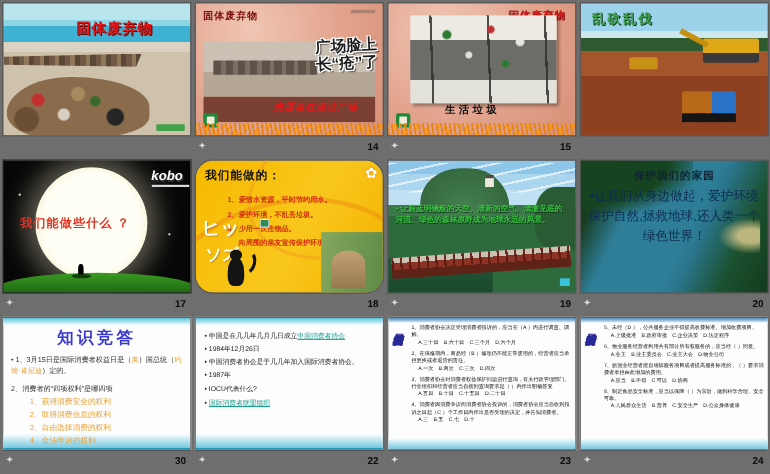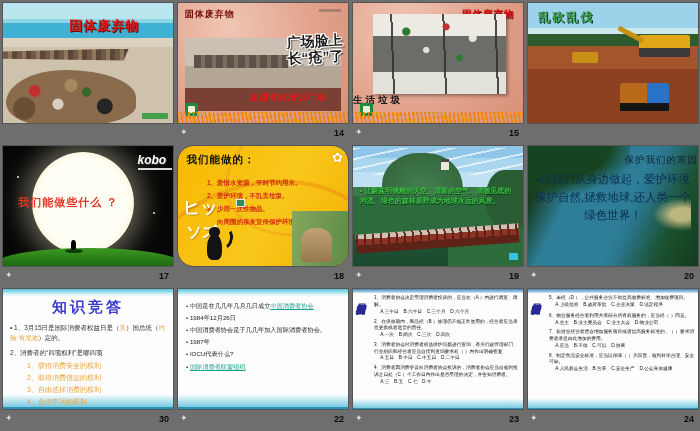--- a/index.html
+++ b/index.html
@@ -57,21 +57,21 @@
              background:linear-gradient(#eceae2 0 28%,#6c6c68 28% 73%,#e2e2da 73% 100%);
              box-shadow:2px 2px 3px rgba(0,0,0,.35);}
   .s15-photo::before{content:"";position:absolute;inset:0;opacity:.85;
              background:repeating-linear-gradient(88deg,transparent 0 20px,#30302c 20px 22px,transparent 22px 52px);}
   .s15-photo::after{content:"";position:absolute;inset:0;
              background:radial-gradient(circle at 25% 22%,#2f7a33 0 3%,transparent 4%),
                         radial-gradient(circle at 55% 16%,#c03030 0 3%,transparent 4%),
                         radial-gradient(circle at 75% 30%,#e8e8e0 0 3%,transparent 4%),
                         radial-gradient(circle at 40% 45%,#e0e0d8 0 3%,transparent 4%),
                         radial-gradient(circle at 65% 55%,#2f7a33 0 3%,transparent 4%);}
-  .s15-caption{position:absolute;left:0;right:17px;bottom:13%;
+  .s15-caption{position:absolute;left:0;right:17px;bottom:13%;text-align:center;
              font-size:9.5px;font-weight:900;color:#141414;letter-spacing:3px;}
 
   
   .s16{background:linear-gradient(#9cd2ea 0 21%,#cde8ec 21% 26%,#2e5a30 26% 36%,#a5552c 36% 55%,#8d4121 55% 100%);}
   .s16-title{position:absolute;top:5%;left:6%;font-size:12px;font-weight:900;color:#3fa04e;
              letter-spacing:2px;text-shadow:1px 1px 0 #143c1c;}
   .s16-excavator{position:absolute;right:5%;top:27%;width:30%;height:18%;
              background:linear-gradient(#e0a818 0 60%,#3a3a3a 60% 100%);border-radius:2px;}
   .s16-excavator::before{content:"";position:absolute;left:-42%;top:-18%;width:55%;height:5px;
              background:#c89010;transform:rotate(28deg);}
@@ -143,22 +143,22 @@
   .s19-text{position:absolute;left:4%;top:33%;width:92%;color:#3bbf42;font-weight:bold;font-size:7px;
             line-height:1.5;text-shadow:.5px .5px 0 rgba(0,45,12,.85);}
   .s19-badge{position:absolute;right:3%;bottom:5%;width:9px;height:7px;background:#39c2da;}
 
   
   .s20{background:linear-gradient(115deg,#163a1c 0 12%,#2e7e98 28% 56%,#2b768e 62%,#1b5130 80%,#143a1d);}
   .s20-forest{position:absolute;left:0;top:0;width:60%;height:40%;
             background:radial-gradient(ellipse at 8% 0%,#164420 0 55%,transparent 78%);}
   .s20-shore{position:absolute;right:4%;top:38%;width:34%;height:42%;
             background:radial-gradient(ellipse at 85% 45%,rgba(216,200,140,.85) 0 16%,transparent 42%);}
-  .s20-title{position:absolute;top:7%;left:0;width:100%;text-align:right;font-size:9.5px;
-            font-weight:normal;color:#0e2433;letter-spacing:1px;}
+  .s20-title{position:absolute;top:7%;left:0;width:100%;text-align:center;font-size:9.5px;
+            font-weight:bold;color:#0e2433;letter-spacing:1px;}
   .s20-text{position:absolute;top:21%;left:3%;width:94%;text-align:center;font-size:11.5px;
             font-weight:400;color:#0b2c52;line-height:1.55;}
 
   
   .white-slide{background:#fdfdfd;}
   .band-top{position:absolute;top:0;left:0;right:0;height:8px;
             background:linear-gradient(#57c2d9,#e9f9fd 75%,#fff);}
   .band-bottom{position:absolute;bottom:0;left:0;right:0;height:13px;
             background:linear-gradient(#fff,#b3e2ef 55%,#7ac9df);border-bottom:2px solid #2596b8;}
   .band-top2{position:absolute;top:0;left:0;right:0;height:4px;background:linear-gradient(#4a86b8,#cfe8f2);}

